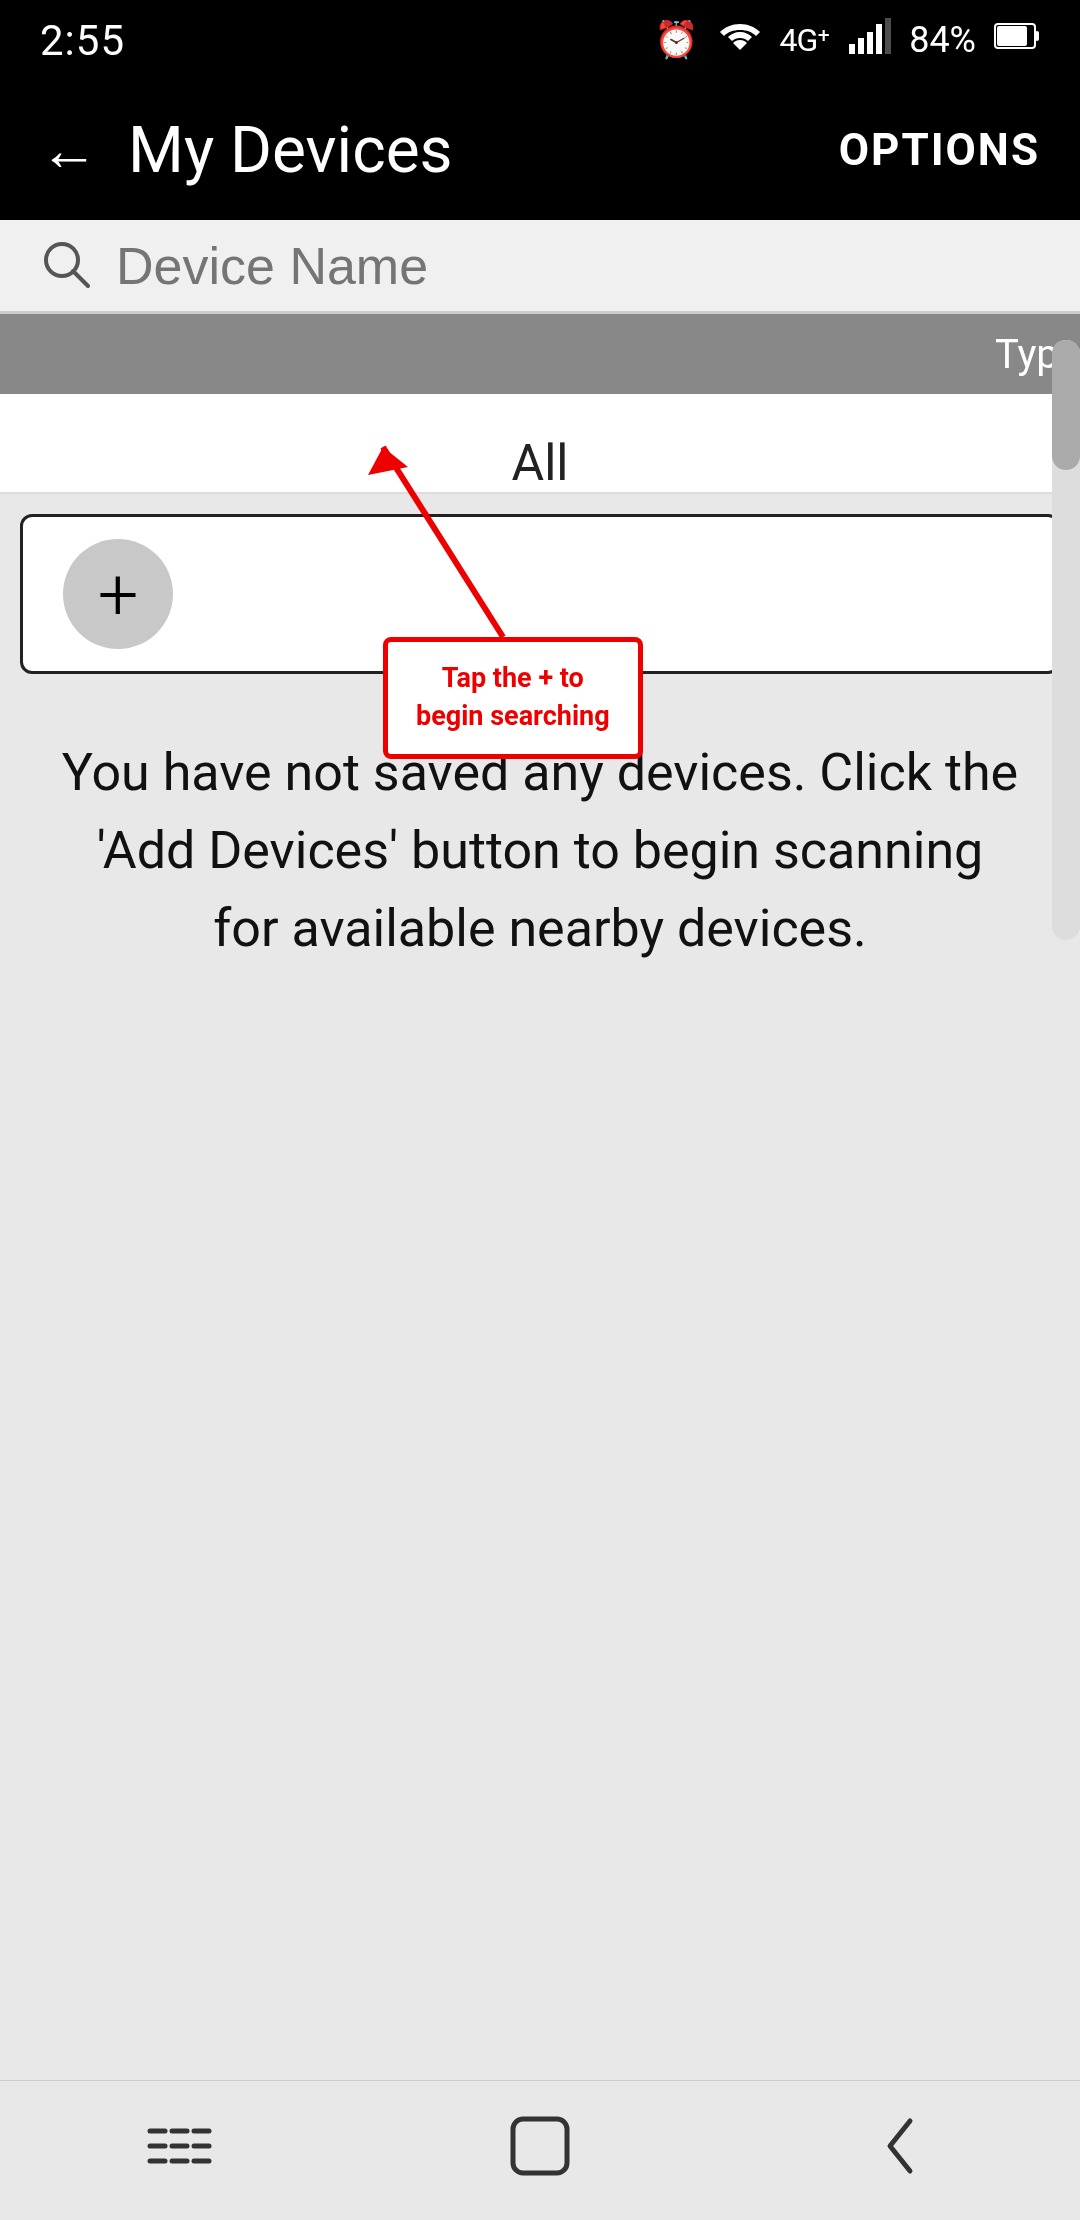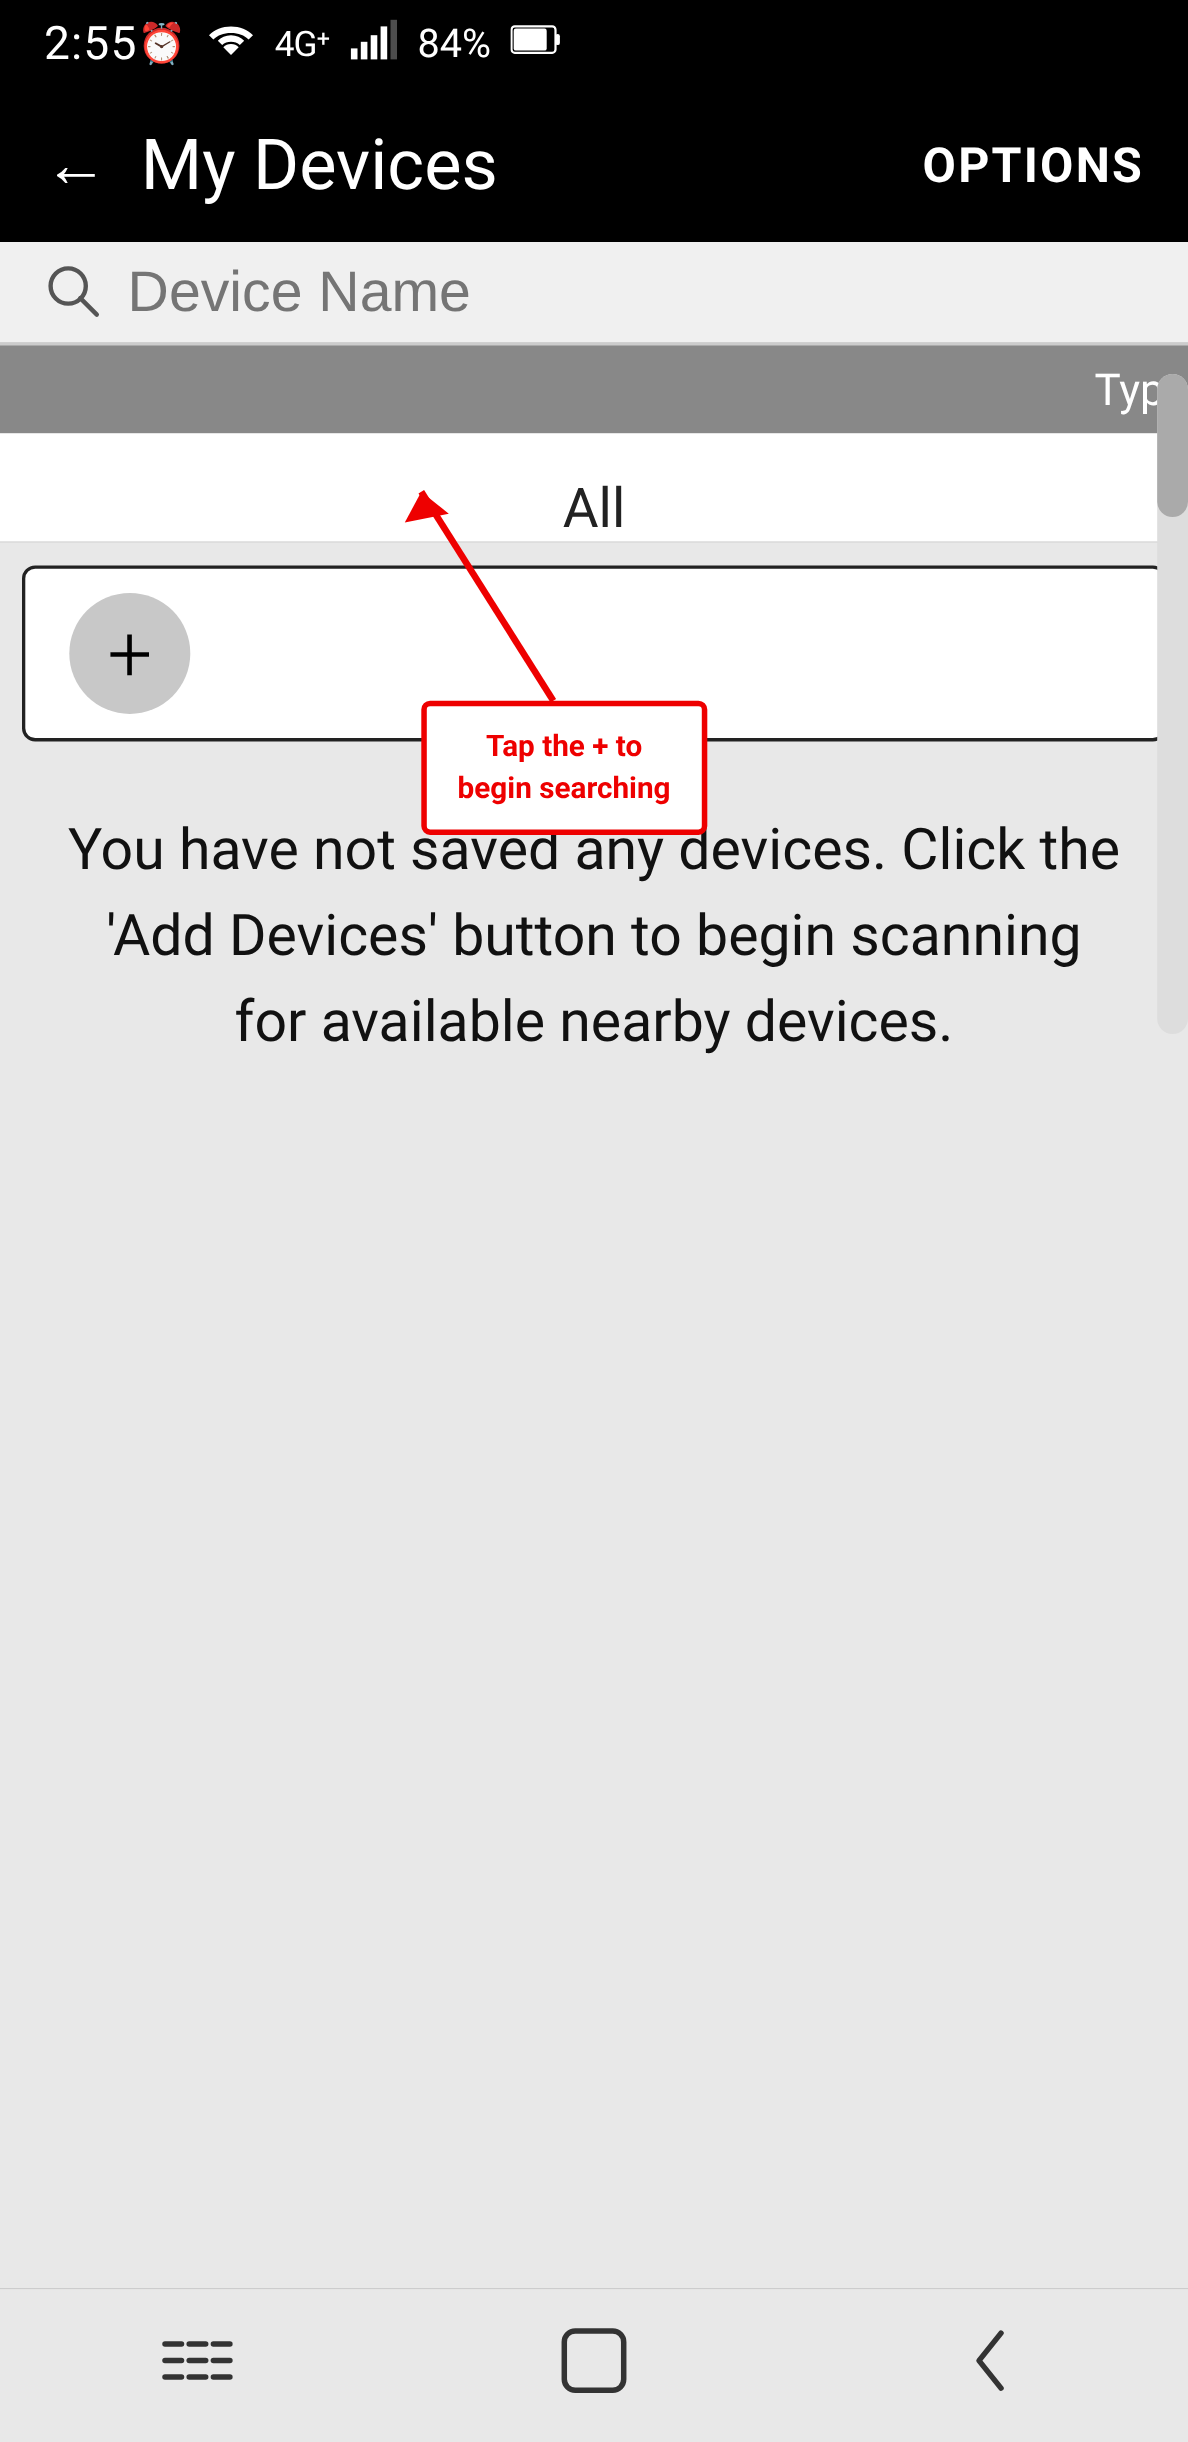--- a/index.html
+++ b/index.html
@@ -18,20 +18,21 @@
       position: relative;
     }
 
     
     .status-bar {
       width: 100%;
       height: 80px;
       background: #000;
       display: flex;
       align-items: center;
+      justify-content: space-between;
       padding: 0 40px;
       color: #fff;
     }
 
     .status-left {
       font-size: 42px;
       font-weight: 400;
       letter-spacing: 1px;
     }
 

